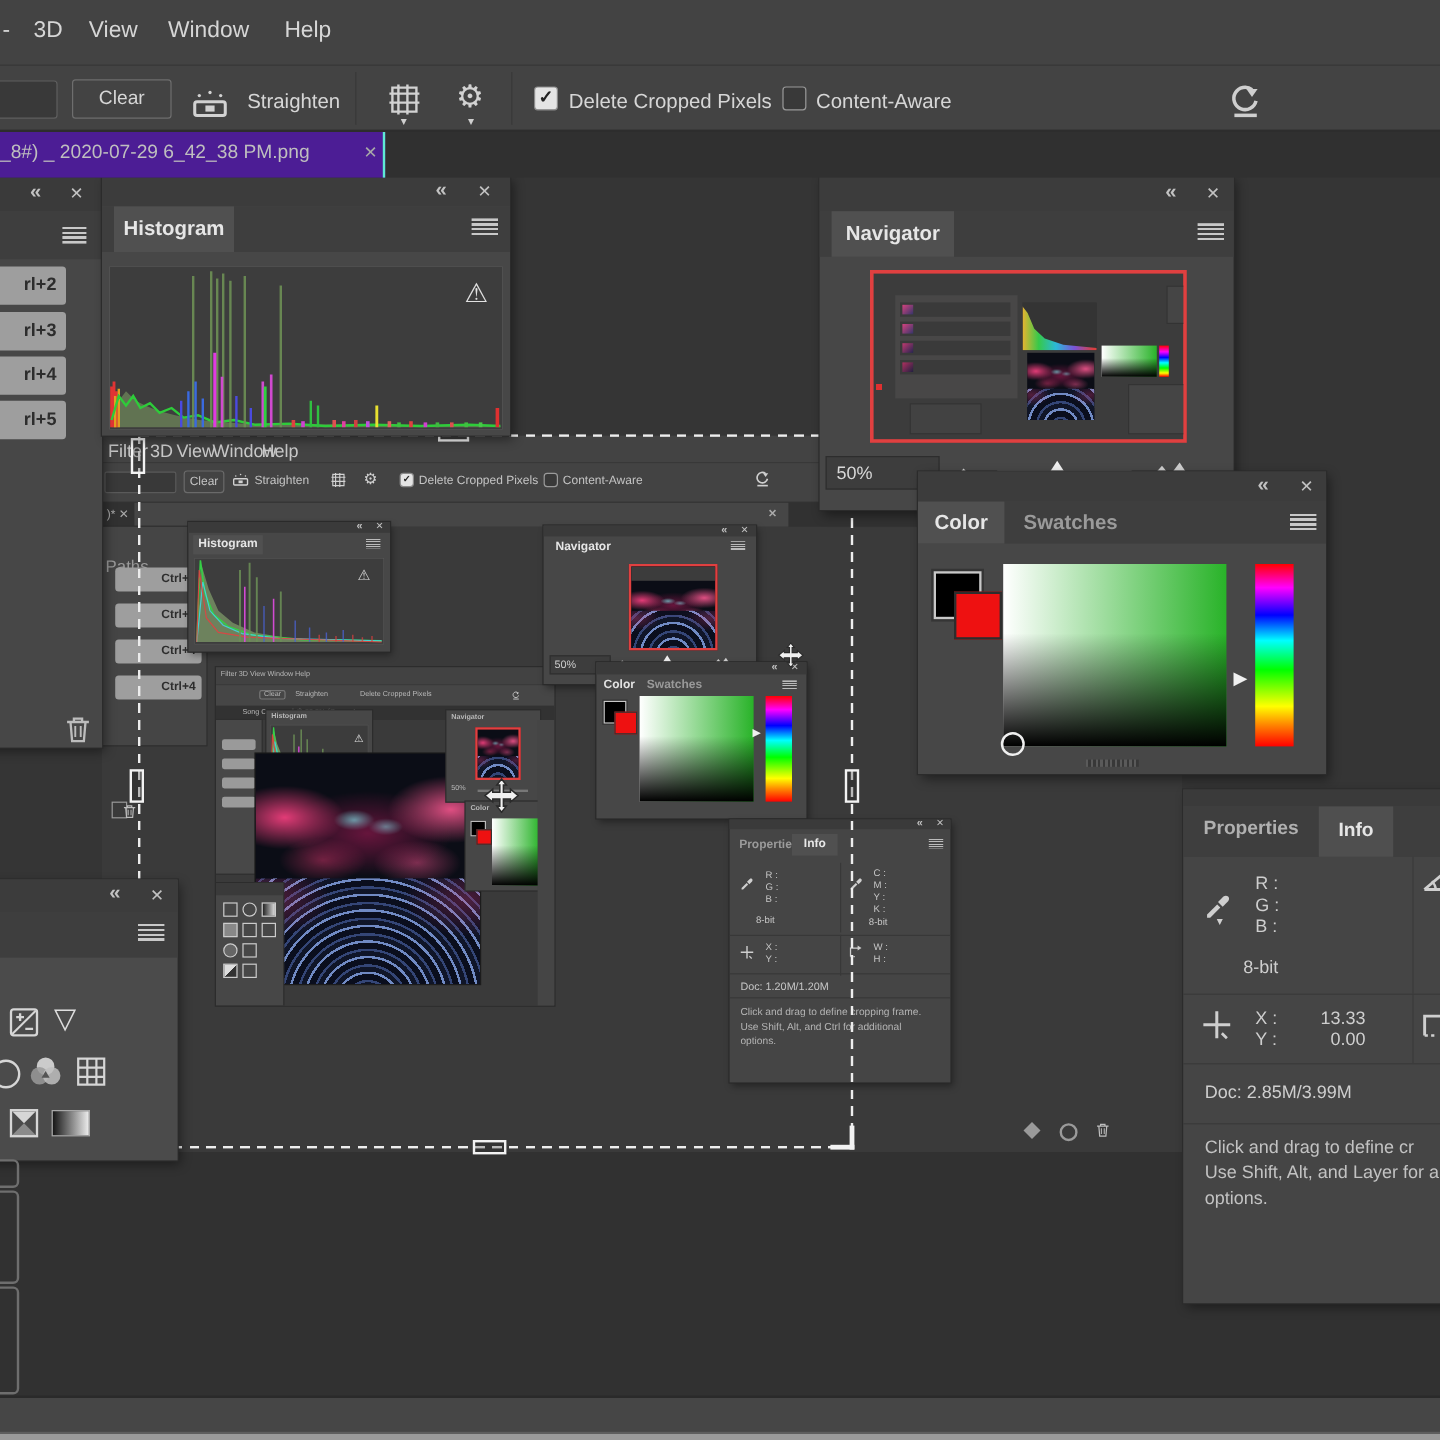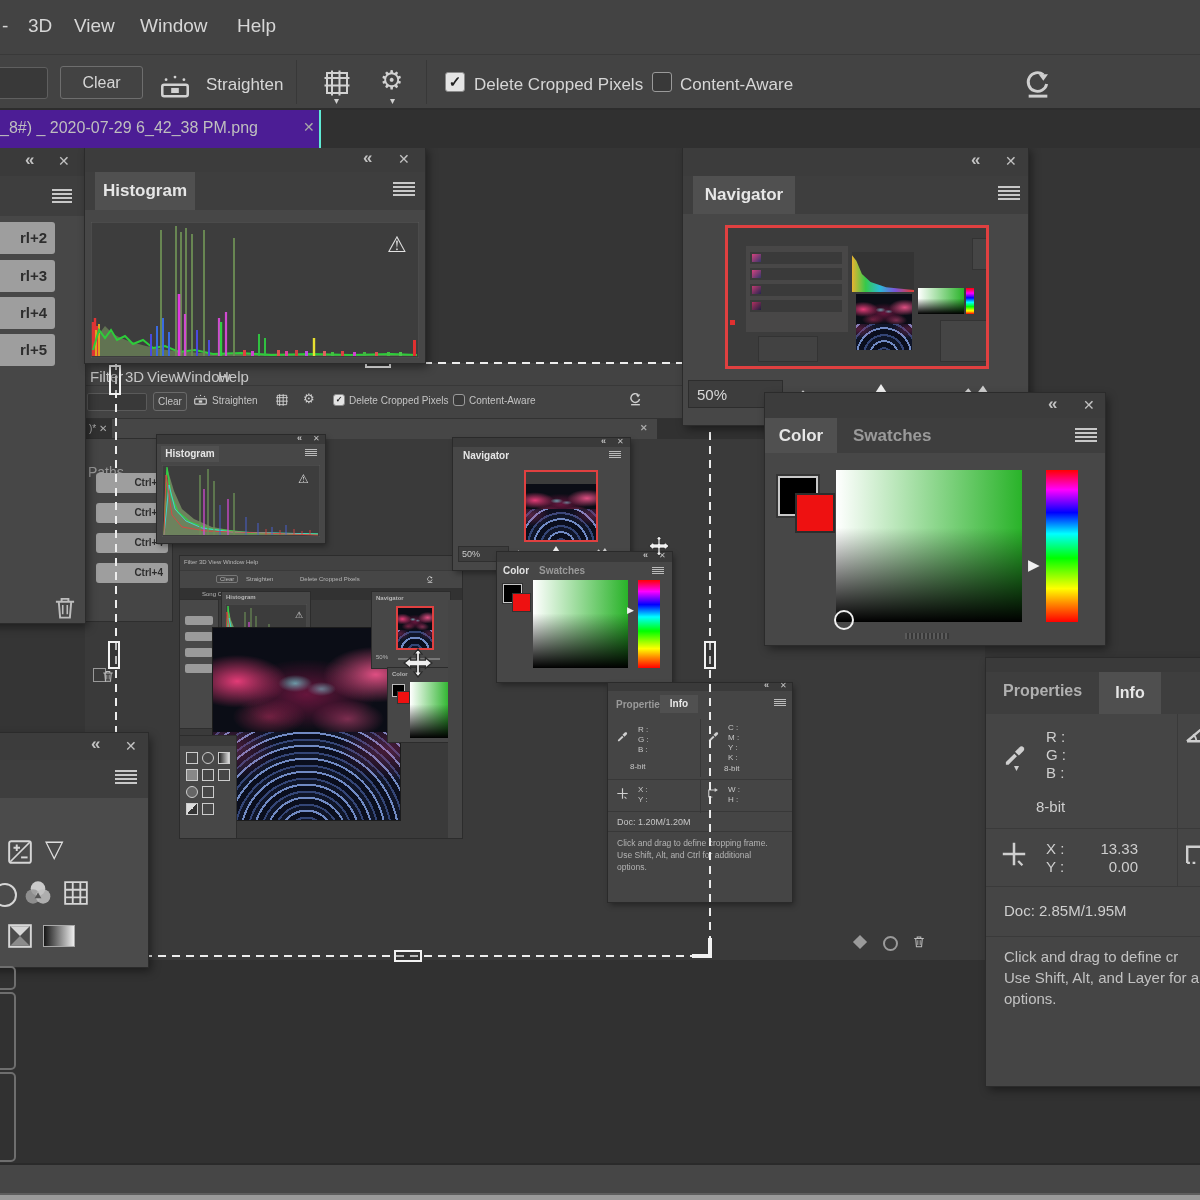--- a/index.html
+++ b/index.html
@@ -598,21 +598,21 @@
     <span class="abs txt" style="left:110px;top:182px;font-size:15px;width:42px;text-align:right;display:inline-block;">13.33</span>
     <span class="abs txt" style="left:110px;top:200px;font-size:15px;width:42px;text-align:right;display:inline-block;">0.00</span>
     <div class="abs" style="left:191px;top:170px;width:1px;height:58px;background:#3a3a3a;"></div>
     <span class="abs" style="left:197px;top:182px;">
       <svg width="30" height="27">
           <use href="#i-wh"></use>
         </svg>
       </span>
 
     <div class="abs" style="left:0;top:228px;width:230px;height:1px;background:#3a3a3a;"></div>
-    <span class="abs txt" style="left:18px;top:244px;font-size:15px;">Doc: 2.85M/1.95M</span>
+    <span class="abs txt" style="left:18px;top:244px;font-size:15px;">Doc: 2.85M/3.99M</span>
     <div class="abs" style="left:0;top:278px;width:230px;height:1px;background:#3a3a3a;"></div>
     <span class="abs txt" style="left:18px;top:290px;font-size:15px;color:#c2c2c2;">Click and drag to define cr</span>
     <span class="abs txt" style="left:18px;top:311px;font-size:15px;color:#c2c2c2;">Use Shift, Alt, and Layer for a</span>
     <span class="abs txt" style="left:18px;top:332px;font-size:15px;color:#c2c2c2;">options.</span>
   </div>
 
   <div class="panel" style="left:-35px;top:733px;width:183px;height:234px;background:#4b4b4b;">
     <div class="phead" style="height:27px;background:#3c3c3c;">
       <span class="abs collapse" style="left:126px;top:1px;font-size:17px;">«</span>
       <span class="abs close" style="left:160px;top:5px;font-size:14px;">✕</span>

